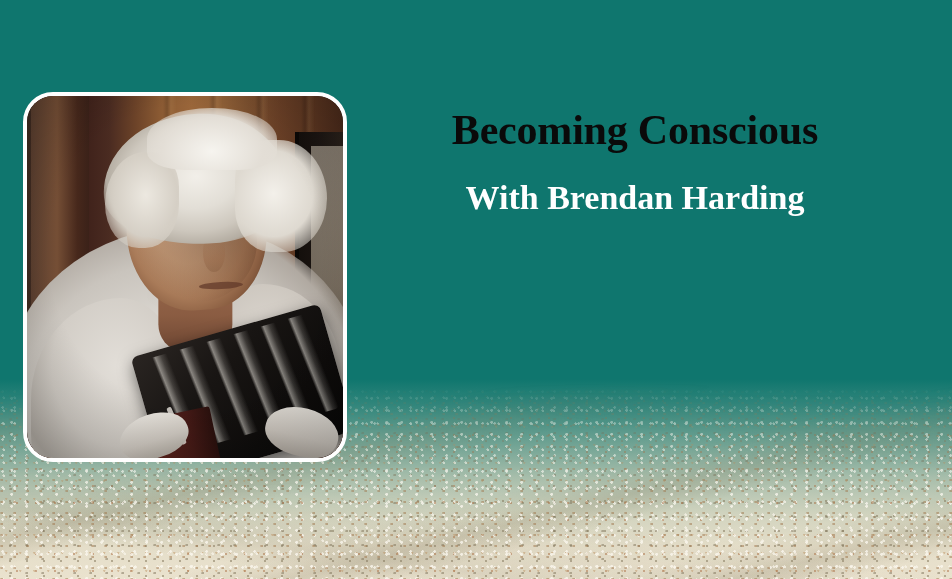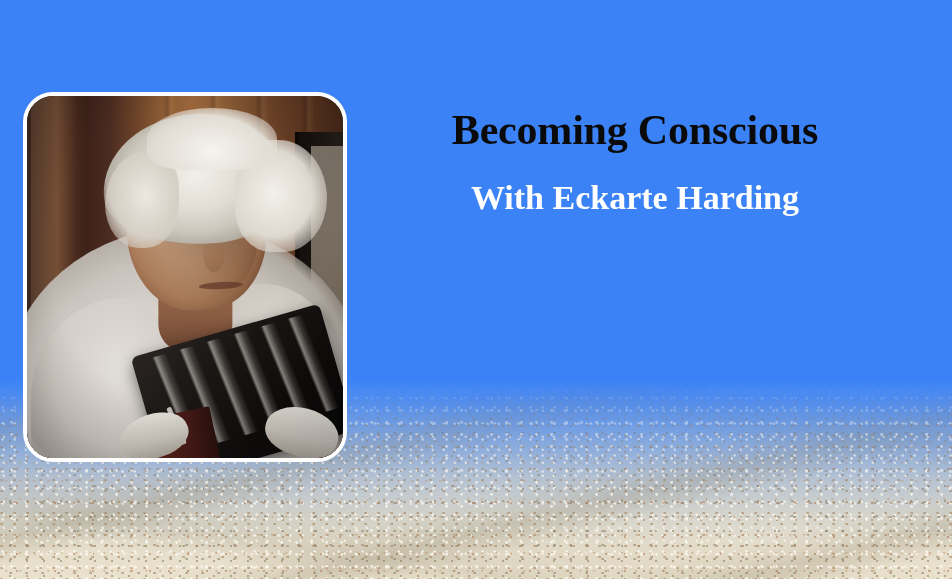--- a/index.html
+++ b/index.html
@@ -6,21 +6,21 @@
   html, body {
     margin: 0;
     padding: 0;
     background: #ffffff;
   }
   #poster {
     position: relative;
     width: 952px;
     height: 579px;
     overflow: hidden;
-    background: #3b82f6;
+    background: #0f766e;
     font-family: "Liberation Serif", "DejaVu Serif", serif;
     -webkit-font-smoothing: antialiased;
   }
 
   
   .sand-stack {
     position: absolute;
     left: 0;
     right: 0;
     bottom: 0;
@@ -492,16 +492,16 @@
       </div>
       <div class="hand lower-left"></div>
       <div class="hand lower-right"></div>
 
       <div class="photo-vignette"></div>
     </div>
   </div>
 
   <div class="text-block">
     <h1 class="title">Becoming Conscious</h1>
-    <p class="byline">With Eckarte Harding</p>
+    <p class="byline">With Brendan Harding</p>
   </div>
 
 </div>
 
 </body></html>

